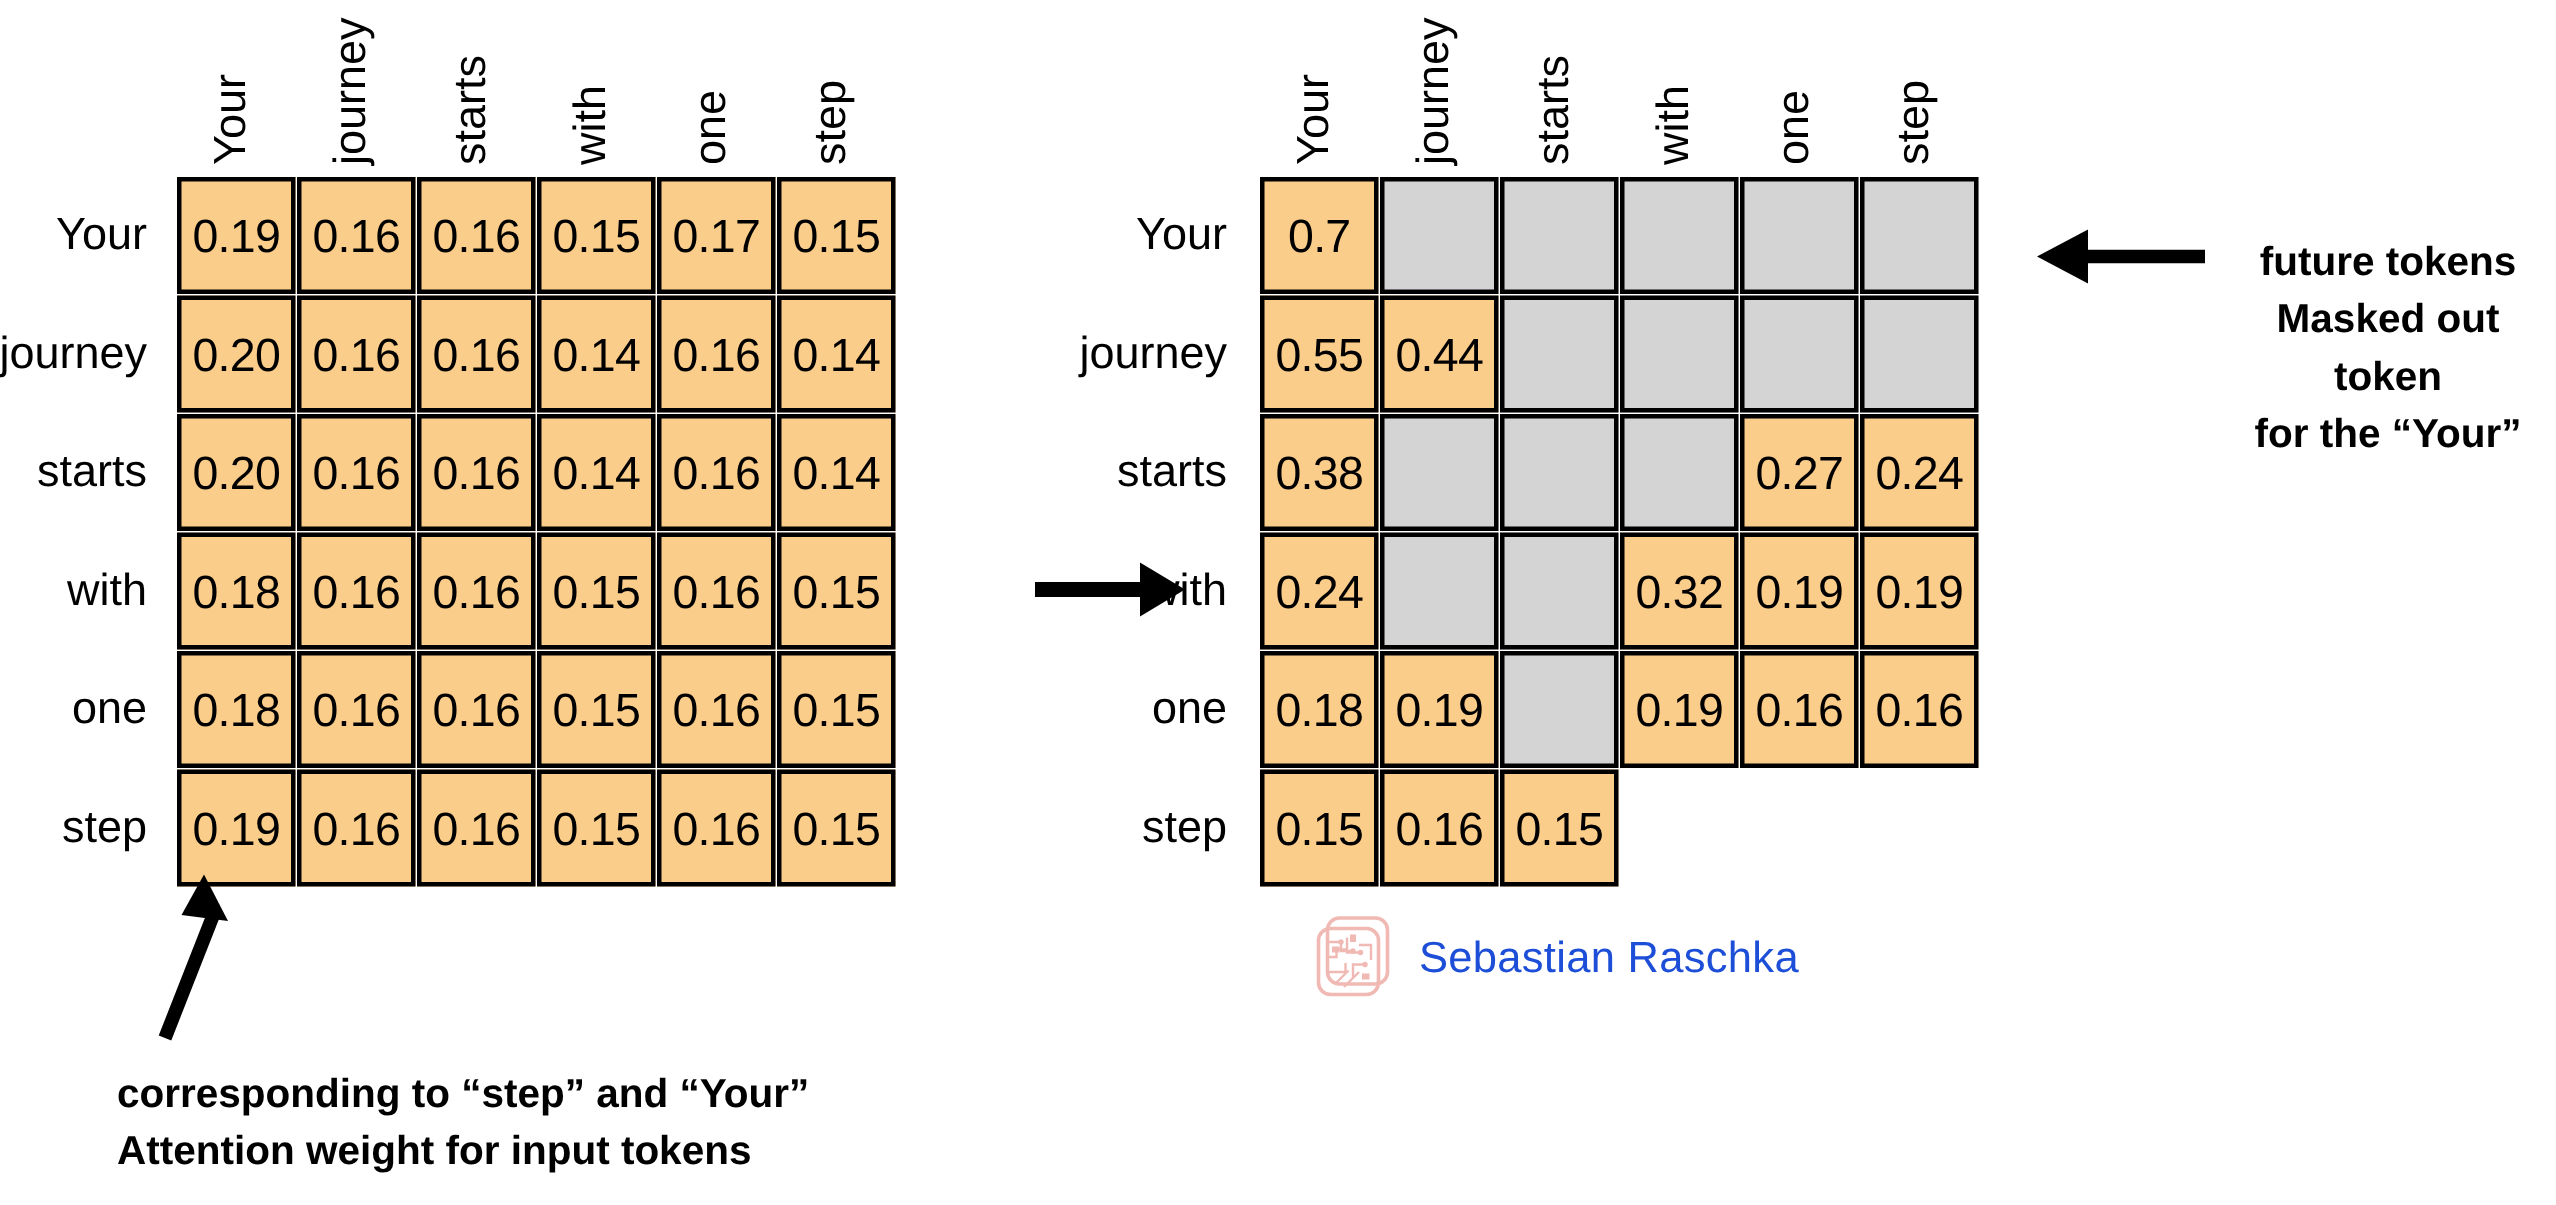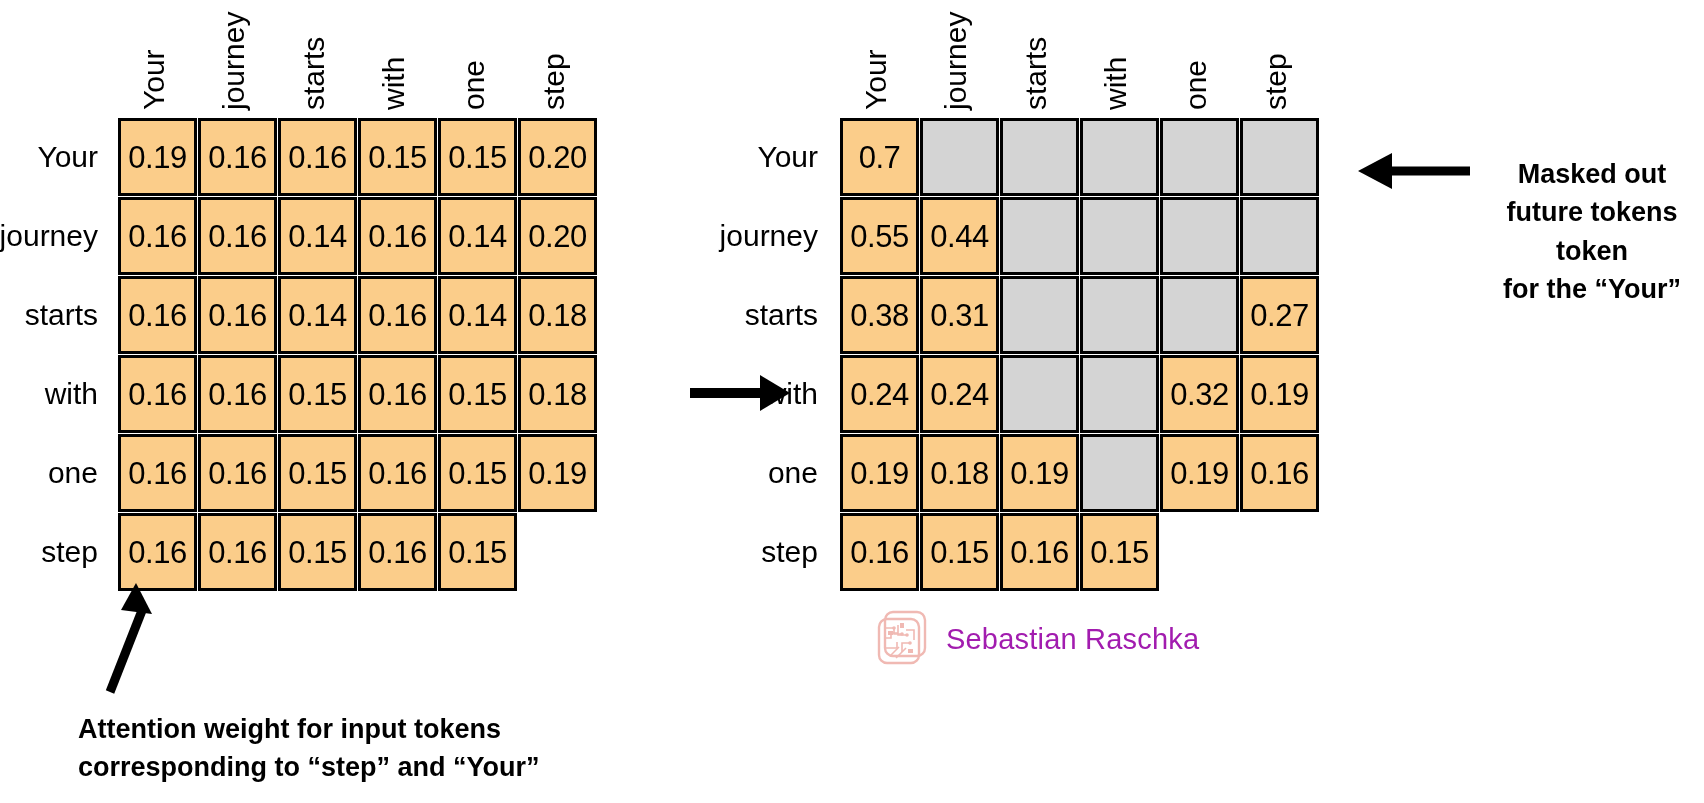--- a/index.html
+++ b/index.html
@@ -143,21 +143,21 @@
   #watermark {
     position: absolute;
     left: 876px;
     top: 608px;
     display: flex;
     align-items: center;
     gap: 10px;
   }
   #watermark .wm-text {
     font-size: 29px;
-    color: #a21caf;
+    color: #1d4ed8;
     font-weight: normal;
     letter-spacing: 0.2px;
     text-align: right;
   }
 </style>
 </head>
 <body>
 
 <div class="stage">
 
@@ -190,20 +190,21 @@
       <div class="row-label">with</div>
       <div class="row-label">one</div>
       <div class="row-label">step</div>
     </div>
 
     <div class="grid" id="grid-left">
         <div class="cell">0.19</div>
         <div class="cell">0.16</div>
         <div class="cell">0.16</div>
         <div class="cell">0.15</div>
+        <div class="cell">0.17</div>
         <div class="cell">0.15</div>
         <div class="cell">0.20</div>
         <div class="cell">0.16</div>
         <div class="cell">0.16</div>
         <div class="cell">0.14</div>
         <div class="cell">0.16</div>
         <div class="cell">0.14</div>
         <div class="cell">0.20</div>
         <div class="cell">0.16</div>
         <div class="cell">0.16</div>
@@ -269,21 +270,20 @@
         <div class="cell masked"></div>
         <div class="cell masked"></div>
         <div class="cell masked"></div>
         <div class="cell">0.55</div>
         <div class="cell">0.44</div>
         <div class="cell masked"></div>
         <div class="cell masked"></div>
         <div class="cell masked"></div>
         <div class="cell masked"></div>
         <div class="cell">0.38</div>
-        <div class="cell">0.31</div>
         <div class="cell masked"></div>
         <div class="cell masked"></div>
         <div class="cell masked"></div>
         <div class="cell">0.27</div>
         <div class="cell">0.24</div>
         <div class="cell">0.24</div>
         <div class="cell masked"></div>
         <div class="cell masked"></div>
         <div class="cell">0.32</div>
         <div class="cell">0.19</div>
@@ -312,27 +312,27 @@
       <polygon points="136,583 152,614 121,610" fill="#000"></polygon>
     </g>
 
     <g>
       <line x1="1470" y1="171" x2="1390" y2="171" stroke="#000" stroke-width="9"></line>
       <polygon points="1358,171 1392,153 1392,189" fill="#000"></polygon>
     </g>
   </svg>
 
   <div class="annot" id="annot-bottom-left">
+    <span class="line">corresponding to “step” and “Your”</span>
     <span class="line">Attention weight for input tokens</span>
-    <span class="line">corresponding to “step” and “Your”</span>
   </div>
 
   <div class="annot" id="annot-masked">
+    <span class="line">future tokens</span>
     <span class="line">Masked out</span>
-    <span class="line">future tokens</span>
     <span class="line">token</span>
     <span class="line">for the “Your”</span>
   </div>
 
   <div id="watermark">
     <svg width="60" height="62" viewBox="0 0 60 62">
       <g stroke="#f0b9b3" fill="none" stroke-width="2.4">
         <rect x="9" y="4" width="40" height="44" rx="8"></rect>
         <rect x="3" y="11" width="40" height="44" rx="8"></rect>
       </g>

